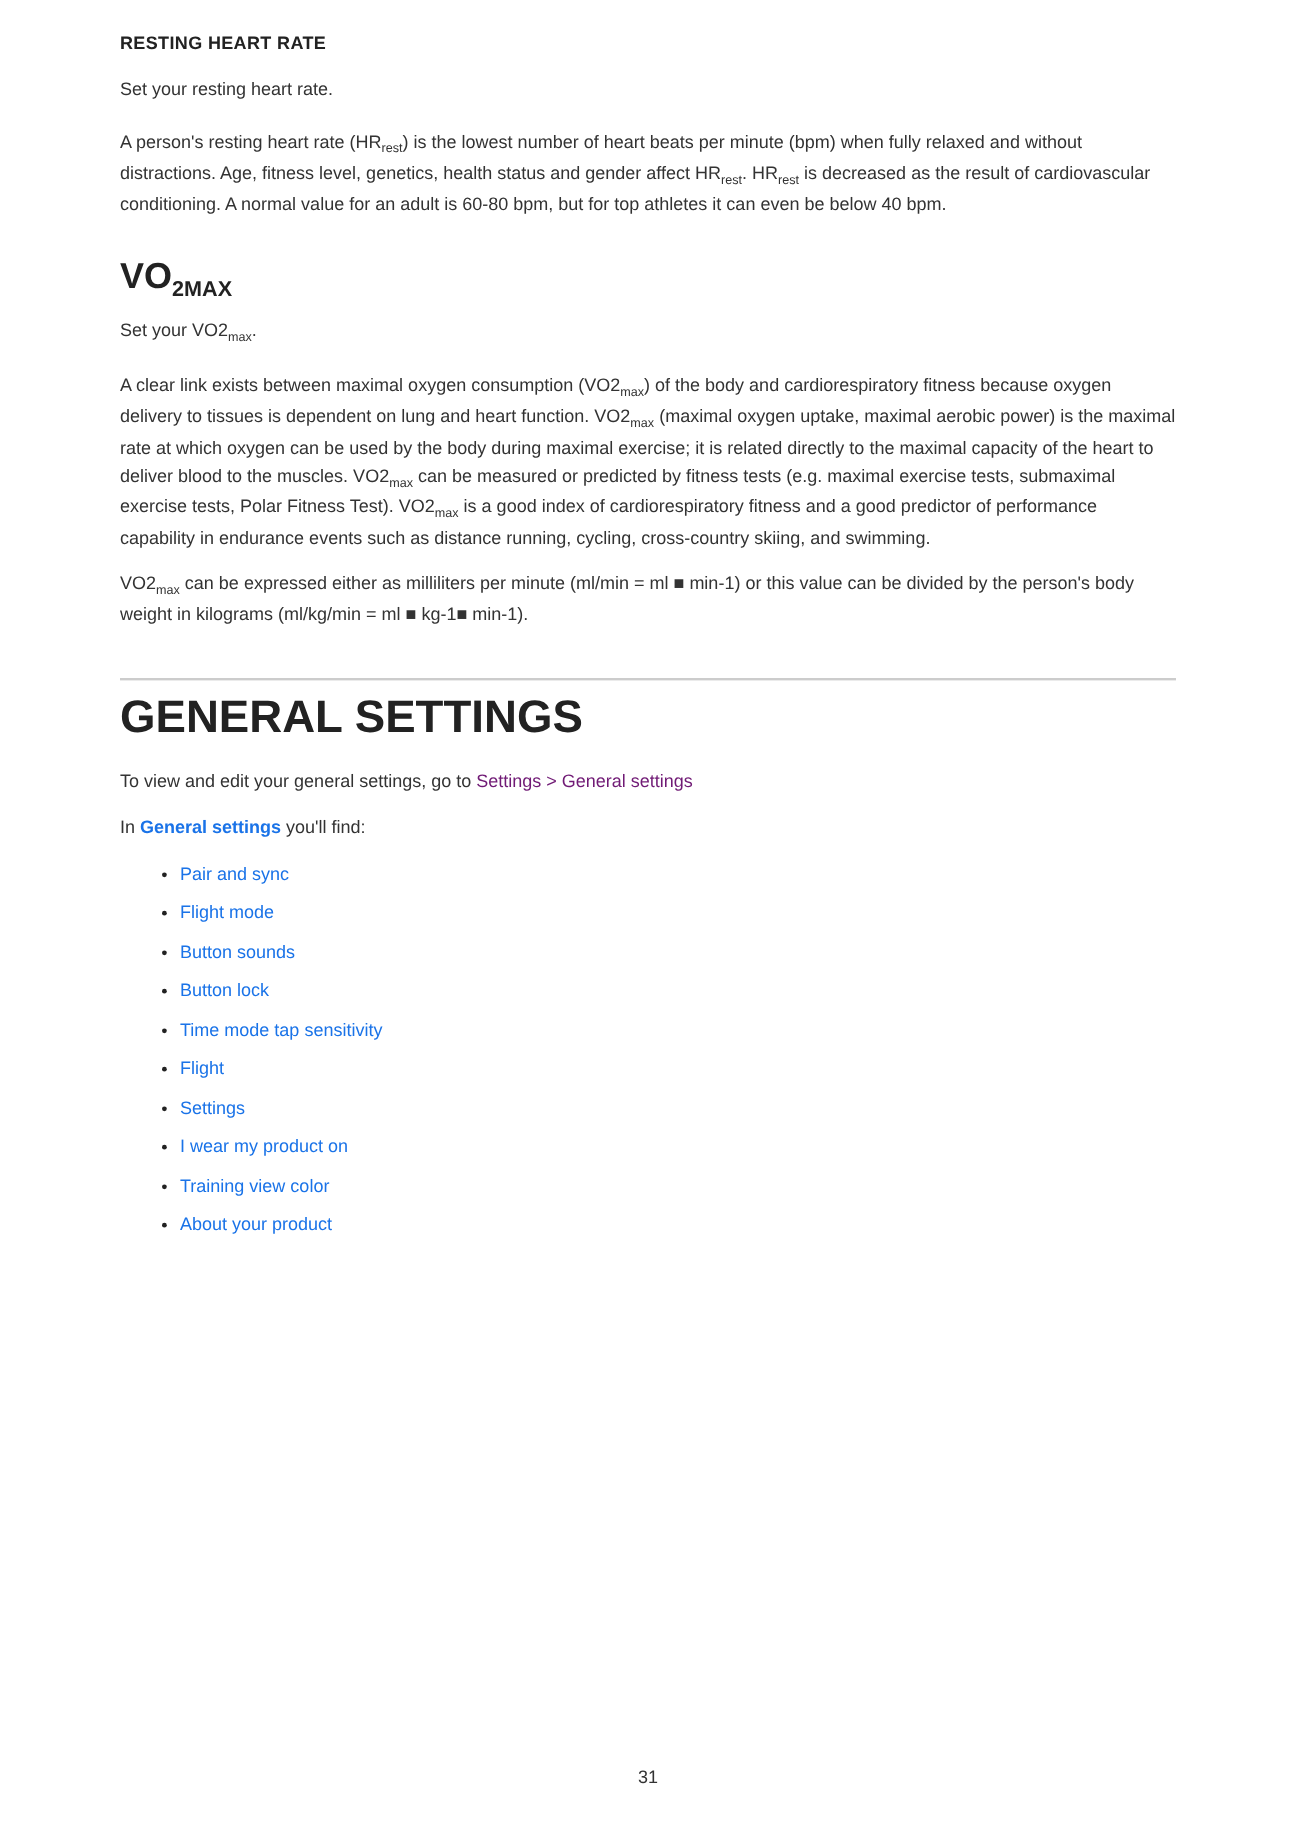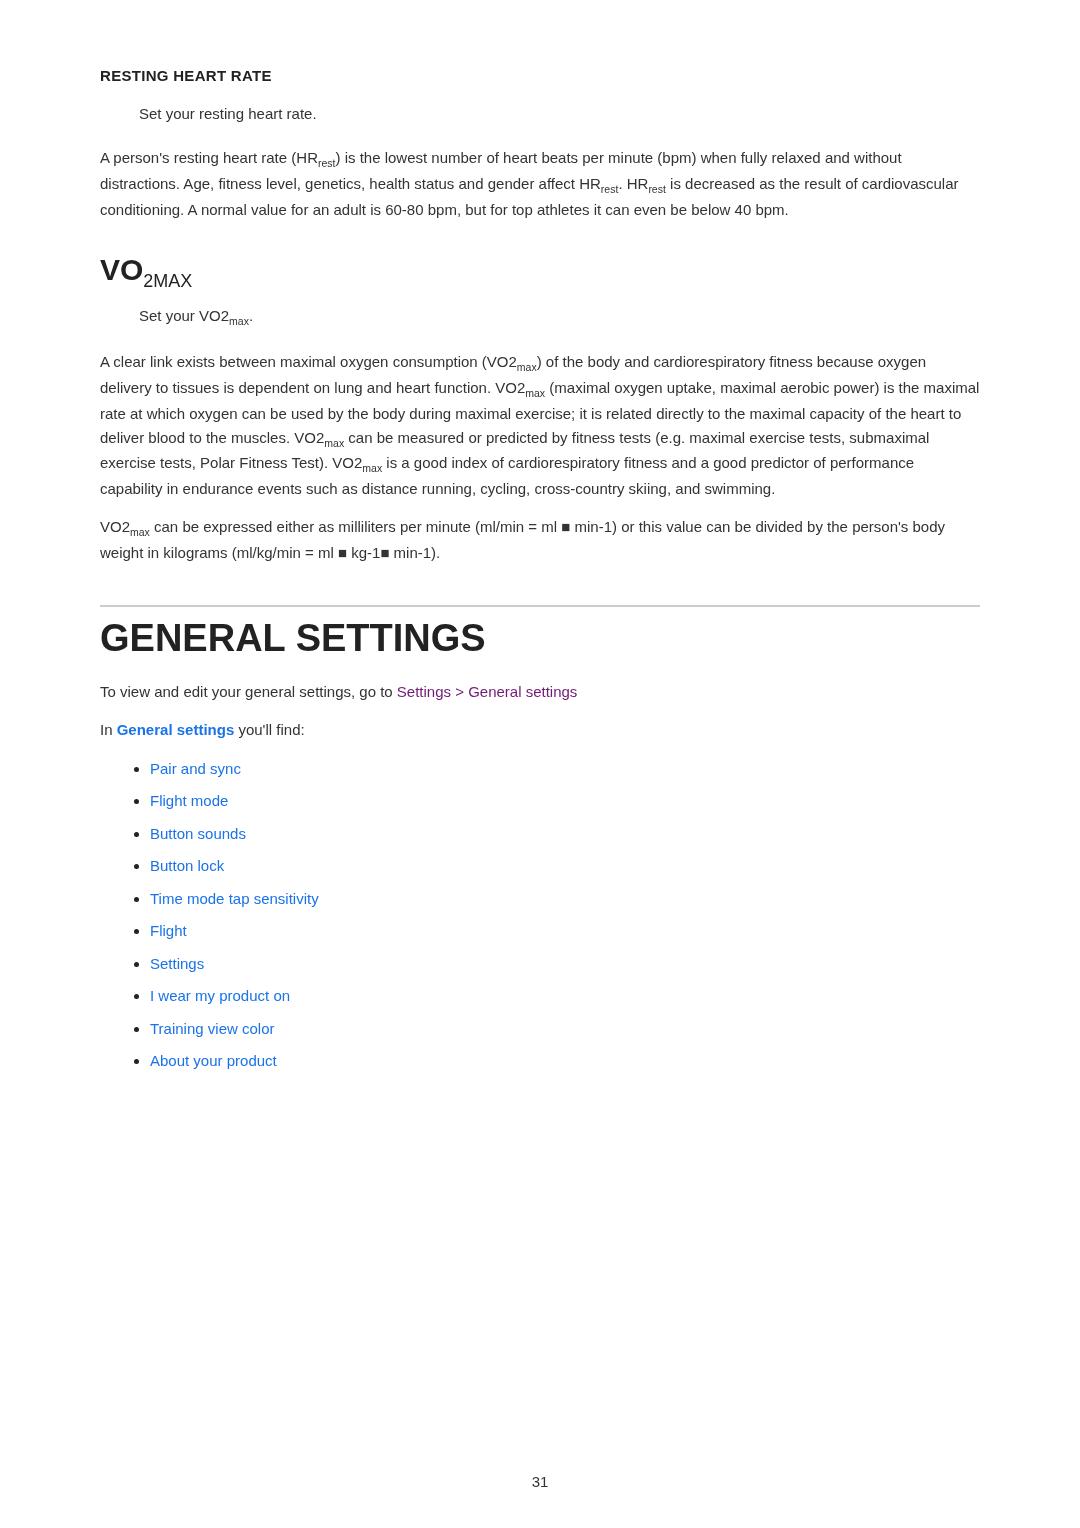--- a/index.html
+++ b/index.html
@@ -13,21 +13,21 @@
       font-family: Arial, Helvetica, sans-serif;
       font-size: 15px;
       color: #222222;
       width: 1080px;
       min-height: 1528px;
     }
 
     .page-container {
       width: 1080px;
       min-height: 1528px;
-      padding: 67px 100px 80px 100px;
+      padding: 28px 100px 80px 100px;
       position: relative;
     }
 
     .section-heading {
       font-size: 15px;
       font-weight: bold;
       color: #222222;
       margin-bottom: 18px;
       text-transform: uppercase;
       letter-spacing: 0.3px;
@@ -104,21 +104,20 @@
       color: #333333;
     }
 
     sub {
       font-size: 0.7em;
       vertical-align: sub;
     }
 
     .intro-text {
       margin-bottom: 20px;
-      margin-left: 39px;
     }
 
     .section-spacing {
       margin-top: 0;
       margin-bottom: 16px;
     }
   </style>
 </head>
 <body>
 
@@ -126,21 +125,21 @@
 
   <h2 class="section-heading">RESTING HEART RATE</h2>
 
   <p class="body-text intro-text">Set your resting heart rate.</p>
 
   <p class="body-text">
     A person's resting heart rate (HR<sub>rest</sub>) is the lowest number of heart beats per minute (bpm) when fully relaxed and without distractions. Age, fitness level, genetics, health status and gender affect HR<sub>rest</sub>. HR<sub>rest</sub> is decreased as the result of cardiovascular conditioning. A normal value for an adult is 60-80 bpm, but for top athletes it can even be below 40 bpm.
   </p>
 
   <div class="vo2-heading">
-    VO<sub style="font-size:18px;font-weight:normal;text-align:center;">2MAX</sub>
+    VO<sub style="font-size:18px;font-weight:bold;text-align:center;">2MAX</sub>
   </div>
 
   <p class="body-text intro-text">
     Set your VO2<sub>max</sub>.
   </p>
 
   <p class="body-text">
     A clear link exists between maximal oxygen consumption (VO2<sub>max</sub>) of the body and cardiorespiratory fitness because oxygen delivery to tissues is dependent on lung and heart function. VO2<sub>max</sub> (maximal oxygen uptake, maximal aerobic power) is the maximal rate at which oxygen can be used by the body during maximal exercise; it is related directly to the maximal capacity of the heart to deliver blood to the muscles. VO2<sub>max</sub> can be measured or predicted by fitness tests (e.g. maximal exercise tests, submaximal exercise tests, Polar Fitness Test). VO2<sub>max</sub> is a good index of cardiorespiratory fitness and a good predictor of performance capability in endurance events such as distance running, cycling, cross-country skiing, and swimming.
   </p>
 

